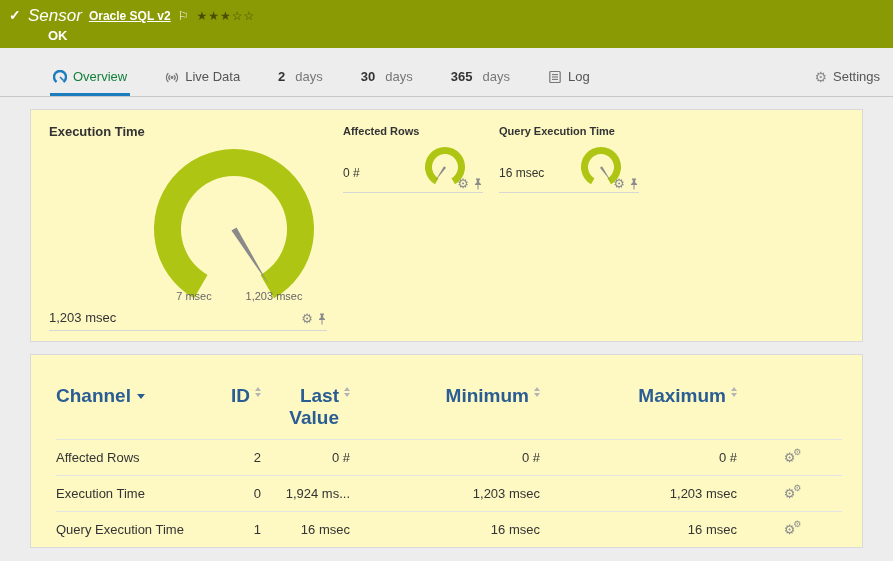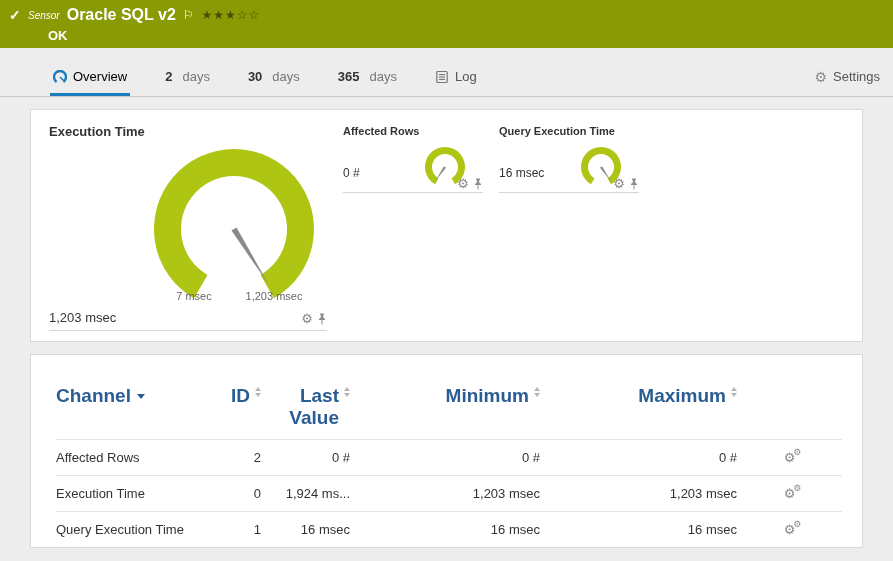--- a/index.html
+++ b/index.html
@@ -3,42 +3,42 @@
 <meta charset="utf-8">
 <style>
   * { box-sizing: border-box; margin: 0; padding: 0; }
   html,body { width:893px; height:561px; overflow:hidden; }
   body { font-family:"Liberation Sans", sans-serif; background:#ededed; position:relative; }
 
   
   .header { height:48px; background:#8a9a04; position:relative; color:#fff; }
   .hdr-check { position:absolute; left:9px; top:7px; font-size:14px; font-weight:bold; }
   .hdr-line { position:absolute; left:28px; top:6px; display:flex; align-items:center; }
-  .hdr-kind { font-style:italic; font-size:10px; }
-  .hdr-title { font-weight:bold; font-size:16px; margin-left:7px; }
+  .hdr-kind { font-style:italic; font-size:17px; }
+  .hdr-title { font-weight:bold; font-size:12px; margin-left:7px;text-decoration:underline; }
   .hdr-flag { font-size:12px; margin-left:7px; cursor:pointer; }
   .hdr-stars { font-size:12px; margin-left:8px; letter-spacing:1px; color:#454d06; cursor:pointer; }
   .hdr-status { position:absolute; left:48px; top:28px; font-size:13px; font-weight:bold; }
 
   
   .tabbar { margin-top:12px; height:37px; display:flex; align-items:stretch;
             border-bottom:1px solid #c8c8c8; padding-left:50px; padding-right:10px; }
   .tab { display:flex; align-items:center; gap:6px; font-size:13px; color:#555;
          margin-right:32px; padding:0 3px; border-bottom:3px solid transparent;
          cursor:pointer; white-space:nowrap; }
-  .tab.active { color:#000000; border-bottom-color:#1b7dbd; }
+  .tab.active { color:#15803d; border-bottom-color:#1b7dbd; }
   .tab .num { font-weight:bold; color:#333; }
   .tab .unit { color:#777; margin-left:4px; }
   .tab.settings { margin-left:auto; margin-right:0; }
   .ticon { flex:none; display:block; }
   .gear { font-size:13px; color:#8c8c8c; line-height:1; font-style:normal; cursor:pointer; }
   .tab .gear { font-size:14px; }
 
   
-  .card { background:#ffffff; border:1px solid #d9d9d9; margin:12px 30px 0; }
+  .card { background:#fef9c3; border:1px solid #d9d9d9; margin:12px 30px 0; }
 
   
   .gcard { display:flex; align-items:flex-start; padding:14px 18px 10px; }
   .bigg { width:278px; }
   .gtitle { font-size:13px; font-weight:bold; color:#333; height:18px; }
   .bigg-wrap { position:relative; height:162px; margin-top:2px; }
   .bigg-wrap svg { display:block; margin-left:100px; }
   .smin,.smax { position:absolute; top:146px; transform:translateX(-50%);
                 font-size:11px; color:#666; white-space:nowrap; }
   .smin { left:145px; } .smax { left:225px; }
@@ -94,20 +94,27 @@
 
 <div class="tabbar">
   <div class="tab active">
     <svg class="ticon" width="14" height="14" viewBox="0 0 14 14">
       <path d="M3.56 11.9 A 6 6 0 1 1 10.44 11.9" fill="none" stroke="#1b7dbd" stroke-width="2.4"></path>
       <line x1="7" y1="7" x2="10.4" y2="10.4" stroke="#1b7dbd" stroke-width="1.5"></line>
     </svg>
     <span>Overview</span>
   </div>
   <div class="tab">
+    <svg class="ticon" width="14" height="14" viewBox="0 0 14 14">
+      <circle cx="7" cy="7.5" r="1.4" fill="#777"></circle>
+      <path d="M4.8 5.3 a3.2 3.2 0 0 0 0 4.4 M3 3.5 a5.8 5.8 0 0 0 0 8 M9.2 5.3 a3.2 3.2 0 0 1 0 4.4 M11 3.5 a5.8 5.8 0 0 1 0 8" fill="none" stroke="#777" stroke-width="1.2" stroke-linecap="round"></path>
+    </svg>
+    <span>Live Data</span>
+  </div>
+  <div class="tab">
     <span class="num">2</span>
     <span class="unit">days</span>
   </div>
   <div class="tab">
     <span class="num">30</span>
     <span class="unit">days</span>
   </div>
   <div class="tab">
     <span class="num">365</span>
     <span class="unit">days</span>

